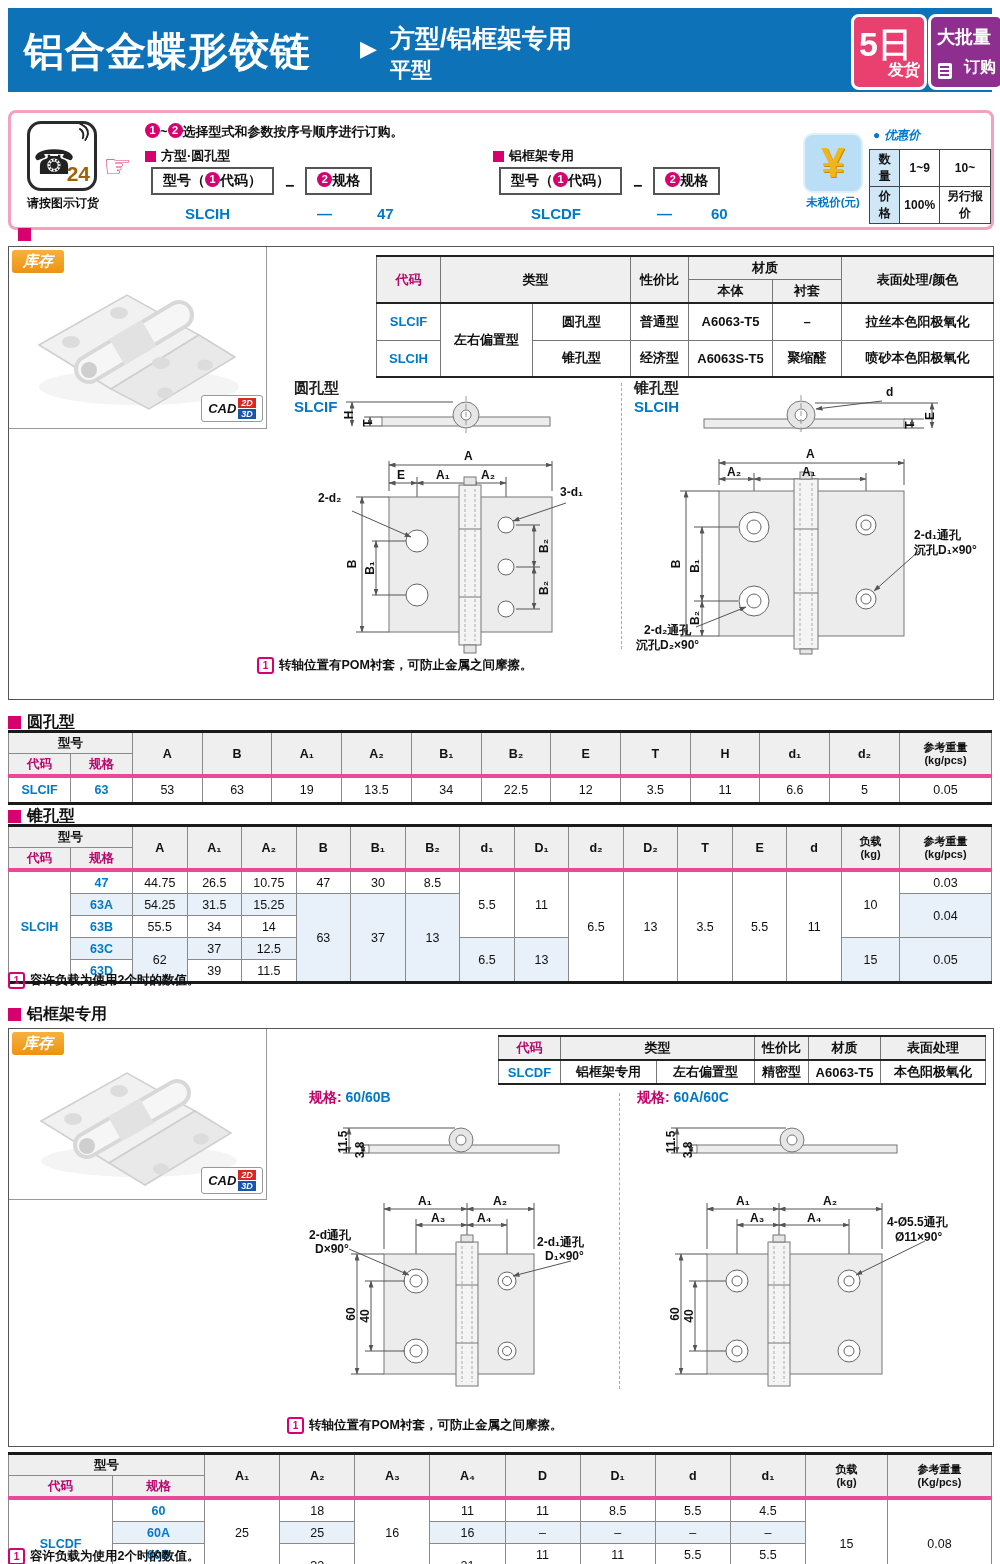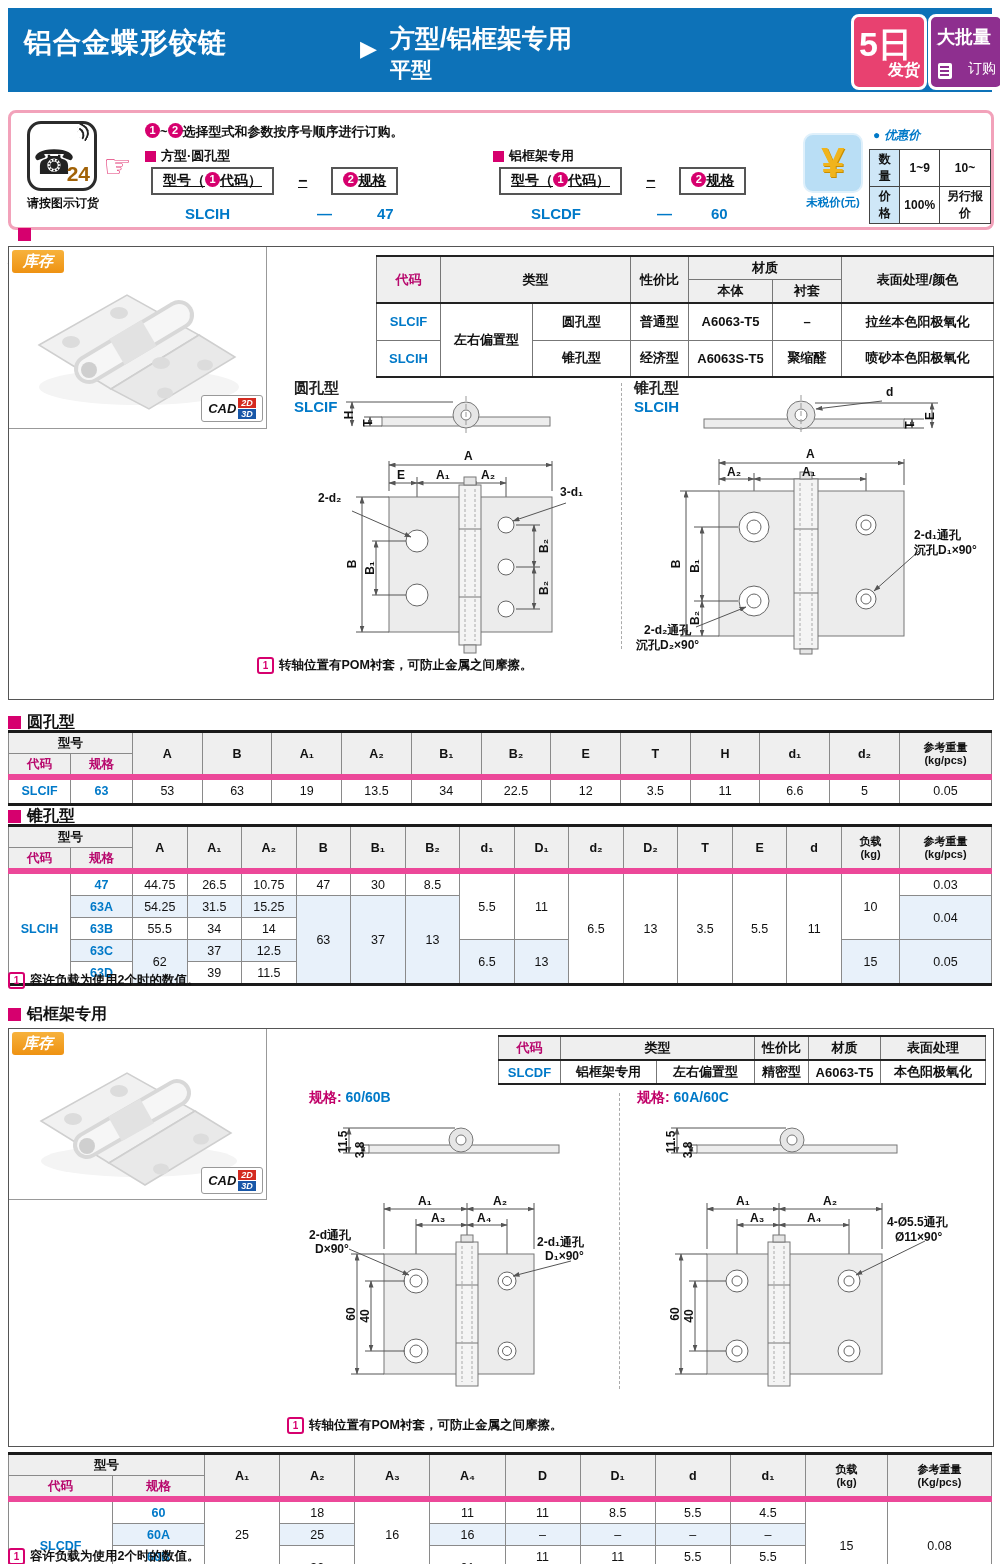--- a/index.html
+++ b/index.html
@@ -1,48 +1,48 @@
 <!DOCTYPE html>
 <html><head>
 <meta charset="utf-8">
 <style>
   html,body{margin:0;padding:0;background:#fff;}
   body{font-family:"Liberation Sans","DejaVu Sans",sans-serif;color:#111;}
   .page{position:relative;width:1000px;height:1564px;background:#fff;overflow:hidden;}
 
   
   .topbar{position:absolute;left:8px;top:8px;width:984px;height:84px;background:#0d72b8;}
-  .topbar .title{position:absolute;left:16px;top:16px;font-size:28px;font-weight:bold;color:#fff;letter-spacing:1px;}
+  .topbar .title{position:absolute;left:16px;top:16px;font-size:40px;font-weight:bold;color:#fff;letter-spacing:1px;}
   .topbar .tri{position:absolute;left:352px;top:28px;font-size:22px;color:#fff;}
   .topbar .sub1{position:absolute;left:382px;top:14px;font-size:25px;font-weight:bold;color:#fff;}
   .topbar .sub2{position:absolute;left:382px;top:48px;font-size:21px;font-weight:bold;color:#fff;}
   .badge5{position:absolute;left:843px;top:6px;width:70px;height:70px;background:#e84170;border:3px solid #fff;border-radius:8px;color:#fff;}
   .badge5 .big{position:absolute;left:5px;top:5px;font-size:34px;font-weight:bold;}
   .badge5 .small{position:absolute;right:4px;bottom:6px;font-size:16px;font-weight:bold;}
   .badgeb{position:absolute;left:920px;top:6px;width:70px;height:70px;background:#8e2f8f;border:3px solid #fff;border-radius:8px;color:#fff;}
   .badgeb .l1{position:absolute;left:6px;top:8px;font-size:18px;font-weight:bold;}
-  .badgeb .l2{position:absolute;right:5px;bottom:9px;font-size:14px;font-weight:normal;}
+  .badgeb .l2{position:absolute;right:5px;bottom:9px;font-size:16px;font-weight:bold;}
   .badgeb .doc{position:absolute;left:7px;bottom:8px;width:14px;height:16px;background:#fff;border-radius:2px;}
   .badgeb .doc:after{content:"";position:absolute;left:2px;top:3px;width:9px;height:2px;background:#8e2f8f;box-shadow:0 4px 0 #8e2f8f,0 8px 0 #8e2f8f;}
 
   
   .orderbox{position:absolute;left:8px;top:110px;width:980px;height:114px;border:3px solid #f2a2ba;border-radius:8px;background:#fff;}
   .phone{position:absolute;left:16px;top:8px;width:64px;height:64px;border:3px solid #2b2b2b;border-radius:14px;}
   .phone .ph{position:absolute;left:3px;top:18px;font-size:34px;color:#222;}
   .phone .p24{position:absolute;right:4px;bottom:2px;font-size:21px;font-weight:bold;color:#a16207;margin-left:24px;}
   .phone .w1,.phone .w2{position:absolute;border:solid #222;border-width:2px 2px 0 0;border-radius:0 10px 0 0;transform:rotate(28deg);}
   .phone .w1{width:7px;height:7px;right:8px;top:5px;}
   .phone .w2{width:12px;height:12px;right:4px;top:1px;}
   .phonecap{position:absolute;left:2px;top:82px;width:100px;text-align:center;font-size:12px;font-weight:bold;}
   .hand{position:absolute;left:92px;top:34px;font-size:32px;color:#e23c78;}
   .numc{display:inline-block;width:15px;height:15px;line-height:15px;border-radius:50%;background:#d6006e;color:#fff;font-size:11px;font-weight:bold;text-align:center;vertical-align:2px;}
   .noterow{position:absolute;left:134px;top:10px;font-size:13px;font-weight:bold;}
   .gtitle{position:absolute;font-size:13px;font-weight:bold;display:flex;align-items:center;gap:5px;}
   .gsq{width:12px;height:12px;background:#d6006e;display:inline-block;}
-  .boxrow{position:absolute;display:flex;align-items:center;gap:24px;text-decoration:underline;}
+  .boxrow{position:absolute;display:flex;align-items:flex-end;gap:11px;}
   .mbox{border:2px solid #555;padding:3px 10px;font-size:14px;font-weight:bold;background:#fff;white-space:nowrap;}
   .mdash{font-size:16px;font-weight:bold;}
   .excode{position:absolute;font-size:15px;font-weight:bold;color:#0079c8;}
   
   .ytile{position:absolute;left:792px;top:20px;width:56px;height:56px;background:#b9def5;border:2px solid #dff0fb;border-radius:10px;text-align:center;}
   .ytile .yen{font-size:42px;font-weight:bold;color:#f0b41c;line-height:56px;text-shadow:1px 1px 0 #c88d00;}
   .ycap{position:absolute;left:780px;top:82px;width:84px;text-align:center;font-size:11.5px;font-weight:bold;color:#0079c8;}
   .ptitle{position:absolute;left:862px;top:14px;font-size:12px;font-weight:bold;font-style:italic;color:#0079c8;}
   .ptitle .blt{font-style:normal;margin-right:4px;}
   .ptable{position:absolute;left:858px;top:36px;border-collapse:collapse;font-size:12px;font-weight:bold;}
@@ -72,21 +72,21 @@
   .spectab{border-top:2px solid #222;border-bottom:2px solid #222;}
   .spectab thead{border-bottom:2px solid #222;}
   .pinkh{color:#b80a6e;}
   .bluec{color:#0079c8;font-weight:bold;}
 
   
   .dimtab{position:absolute;border-collapse:collapse;table-layout:fixed;font-size:12.5px;text-align:center;background:#fff;}
   .dimtab th,.dimtab td{border:1px solid #8a8a8a;padding:1px 1px;}
   .dimtab thead th{background:#efefef;font-weight:bold;height:18px;}
   .dimtab{border-top:3px solid #1a1a1a;border-bottom:3px solid #1a1a1a;}
-  .dimtab thead{border-bottom:6px solid #ec4899;}
+  .dimtab thead{border-bottom:4px solid #ec4899;}
   .dimtab td{height:19px;}
   .dimtab tr.alt{background:#e8f1fa;}
   .pre{white-space:pre-line;font-size:11px;line-height:1.15;}
 
   
   .draw{position:absolute;}
   .dlab{position:absolute;font-size:12px;font-weight:bold;color:#111;white-space:nowrap;}
   .rot{transform:rotate(-90deg);transform-origin:center;}
   .dtype{position:absolute;font-size:15px;font-weight:bold;color:#222;}
   .dcode{position:absolute;font-size:15px;font-weight:bold;color:#0079c8;}

